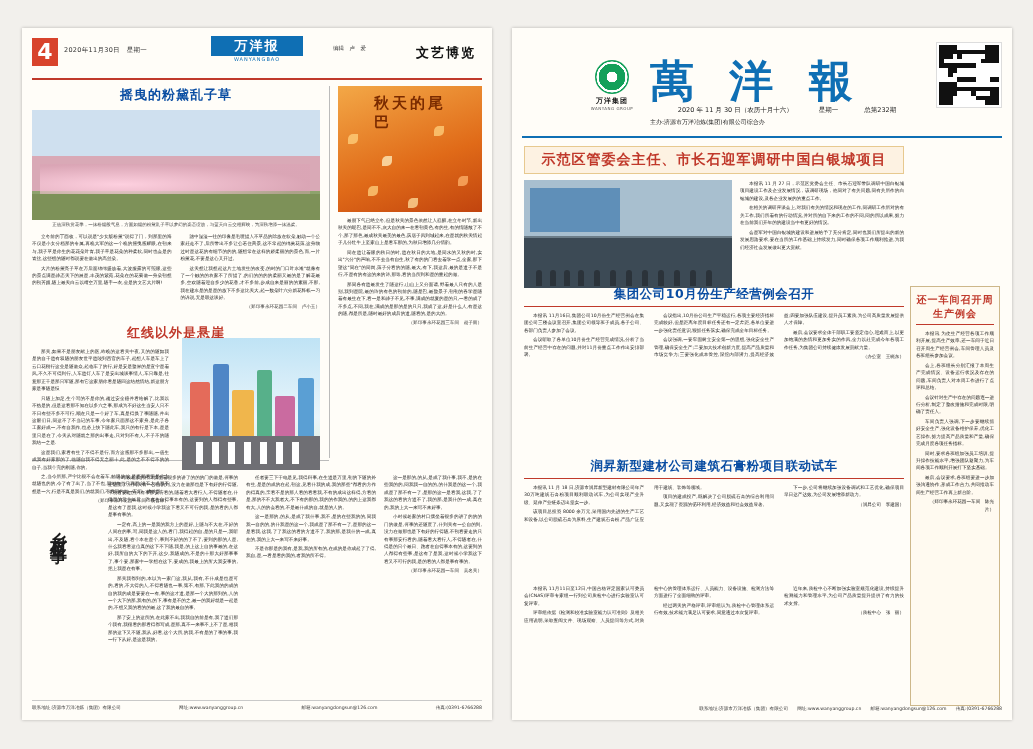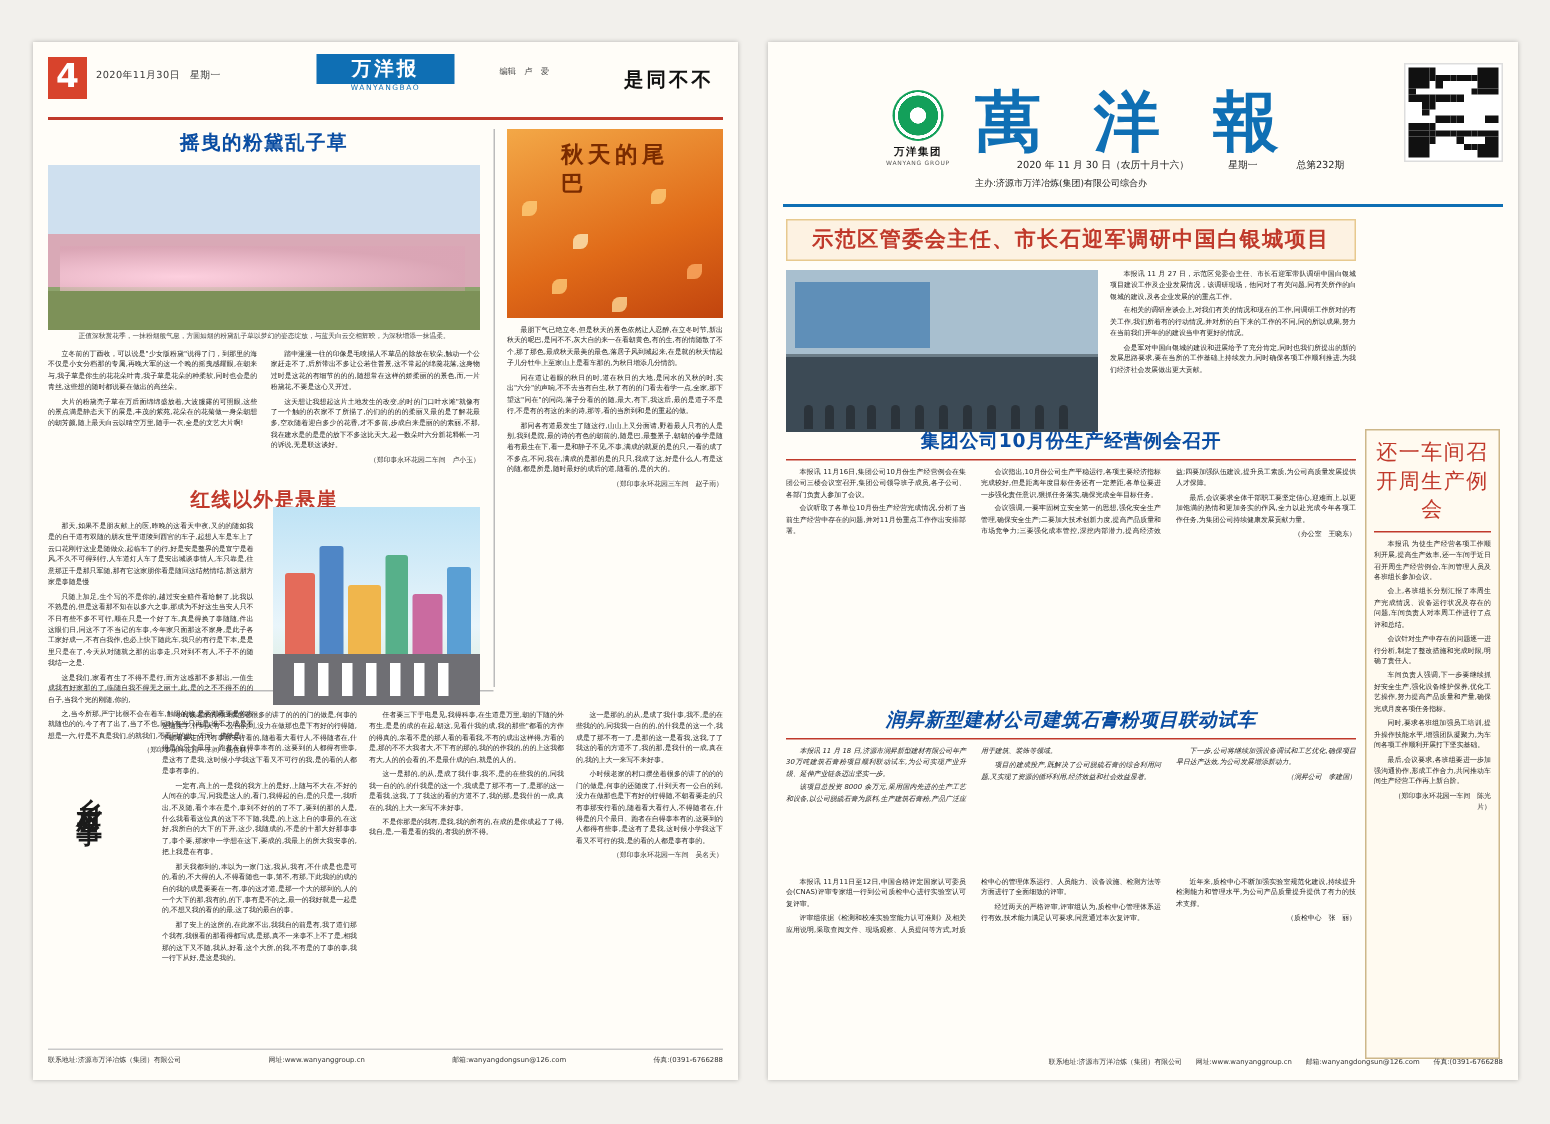--- a/index.html
+++ b/index.html
@@ -123,21 +123,21 @@
   .headline-red {
     color:#c0392b; font-weight:bold; text-align:center; font-size:14px; letter-spacing:1px;
   }
   .h-blue { color:#0a4da2; font-weight:bold; text-align:center; font-size:12.5px; letter-spacing:.5px; }
 
   .rphoto { background:#93a3ae; position:relative; overflow:hidden; }
   .crowd { position:absolute; bottom:0; left:0; right:0; height:46%; background:#3c4a55; }
   .dot { position:absolute; bottom:2px; width:6px; height:16px; background:#2b333a; border-radius:3px 3px 0 0; }
 
   .sidebox { position:absolute; border:1px solid #cdb78a; background:#fffaf0; }
-  .sidebox .sbt { color:#c0392b; font-weight:normal; text-align:center; font-size:14px; line-height:1.35; letter-spacing:1px; }
+  .sidebox .sbt { color:#c0392b; font-weight:bold; text-align:center; font-size:10px; line-height:1.35; letter-spacing:1px; }
 
   .r-foot {
     position:absolute; left:10px; right:10px; bottom:8px;
     font-size:4.6px; color:#333; text-align:right; line-height:1.6;
   }
 </style>
 </head>
 <body>
 
 <div class="page">
@@ -145,21 +145,21 @@
   <div class="sheet sheet-left">
 
     <div class="l-head">
       <div class="pagenum">4</div>
       <div class="l-date">2020年11月30日　星期一</div>
       <div class="l-logo">
         <div class="cn">万洋报</div>
         <div class="py">WANYANGBAO</div>
       </div>
       <div class="l-editor">编辑　卢　爱</div>
-      <div class="l-section">是同不不</div>
+      <div class="l-section">文艺博览</div>
     </div>
 
     <div class="l-body">
 
       <div class="vline" style="left:297px; top:0; height:372px;"></div>
       <div class="hline" style="left:0; top:374px; width:297px;"></div>
 
       <div style="position:absolute; left:0; top:0; width:288px;">
         <div class="art-title t1">摇曳的粉黛乱子草</div>
         <div class="photo" style="margin-top:6px; height:110px; background:linear-gradient(#cfe0ef 0 42%, #d9a9b6 42% 74%, #8ea36d 74% 100%);">
@@ -486,21 +486,21 @@
       <div class="txt" style="column-count:3; column-gap:10px;">
         <p>本报讯 11月16日,集团公司10月份生产经营例会在集团公司三楼会议室召开,集团公司领导班子成员,各子公司、各部门负责人参加了会议。</p>
         <p>会议听取了各单位10月份生产经营完成情况,分析了当前生产经营中存在的问题,并对11月份重点工作作出安排部署。</p>
         <p>会议指出,10月份公司生产平稳运行,各项主要经济指标完成较好,但是距离年度目标任务还有一定差距,各单位要进一步强化责任意识,狠抓任务落实,确保完成全年目标任务。</p>
         <p>会议强调,一要牢固树立安全第一的思想,强化安全生产管理,确保安全生产;二要加大技术创新力度,提高产品质量和市场竞争力;三要强化成本管控,深挖内部潜力,提高经济效益;四要加强队伍建设,提升员工素质,为公司高质量发展提供人才保障。</p>
         <p>最后,会议要求全体干部职工要坚定信心,迎难而上,以更加饱满的热情和更加务实的作风,全力以赴完成今年各项工作任务,为集团公司持续健康发展贡献力量。</p>
         <p style="text-align:right">（办公室　王晓东）</p>
       </div>
     </div>
 
-    <div style="position:absolute; left:12px; top:444px; width:380px;font-style:italic;">
+    <div style="position:absolute; left:12px; top:430px; width:380px;">
       <div class="h-blue">润昇新型建材公司建筑石膏粉项目联动试车</div>
       <div style="height:1px; background:#c0392b; margin:3px 0 5px 0;"></div>
       <div class="txt" style="column-count:3; column-gap:10px;">
         <p>本报讯 11 月 18 日,济源市润昇新型建材有限公司年产 30万吨建筑石膏粉项目顺利联动试车,为公司实现产业升级、延伸产业链条迈出坚实一步。</p>
         <p>该项目总投资 8000 余万元,采用国内先进的生产工艺和设备,以公司脱硫石膏为原料,生产建筑石膏粉,产品广泛应用于建筑、装饰等领域。</p>
         <p>项目的建成投产,既解决了公司脱硫石膏的综合利用问题,又实现了资源的循环利用,经济效益和社会效益显著。</p>
         <p>下一步,公司将继续加强设备调试和工艺优化,确保项目早日达产达效,为公司发展增添新动力。</p>
         <p style="text-align:right">（润昇公司　李建国）</p>
       </div>
     </div>

